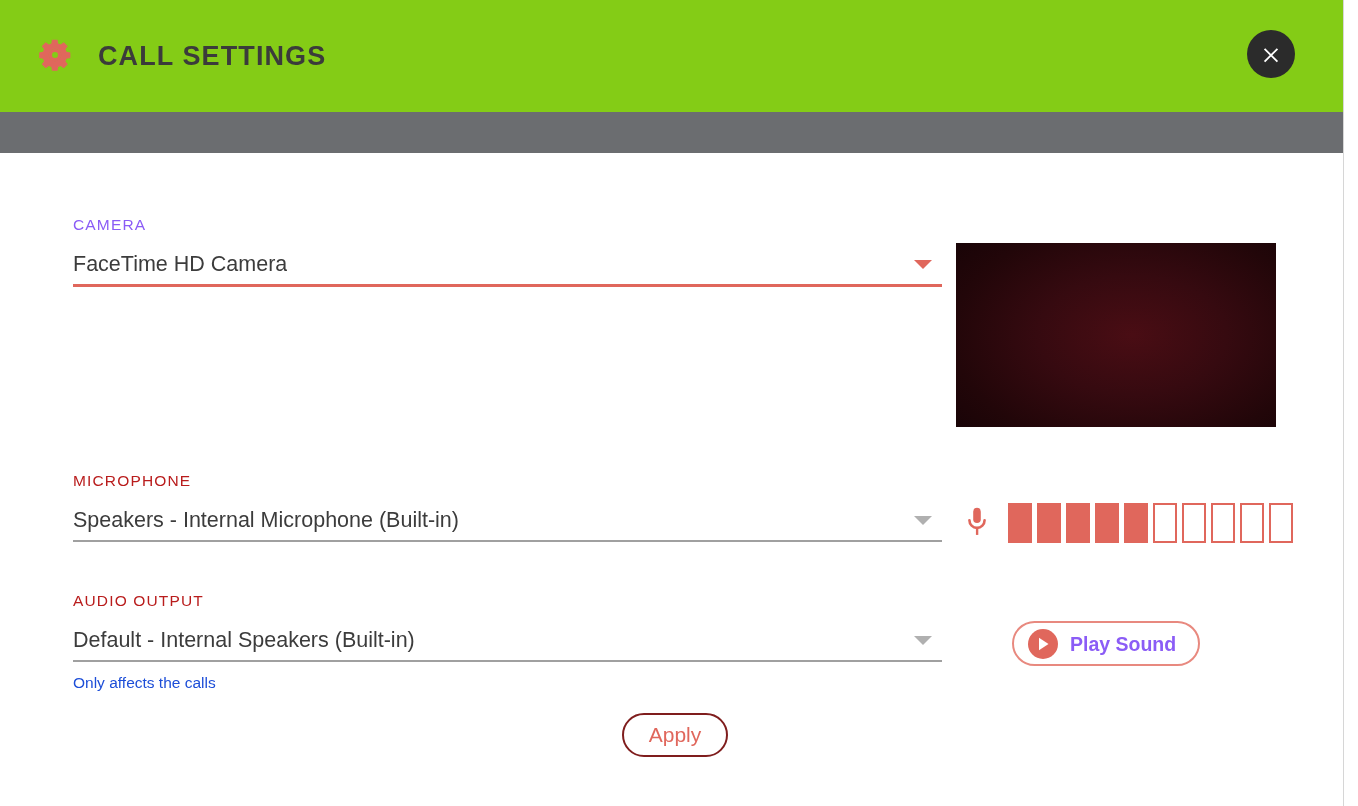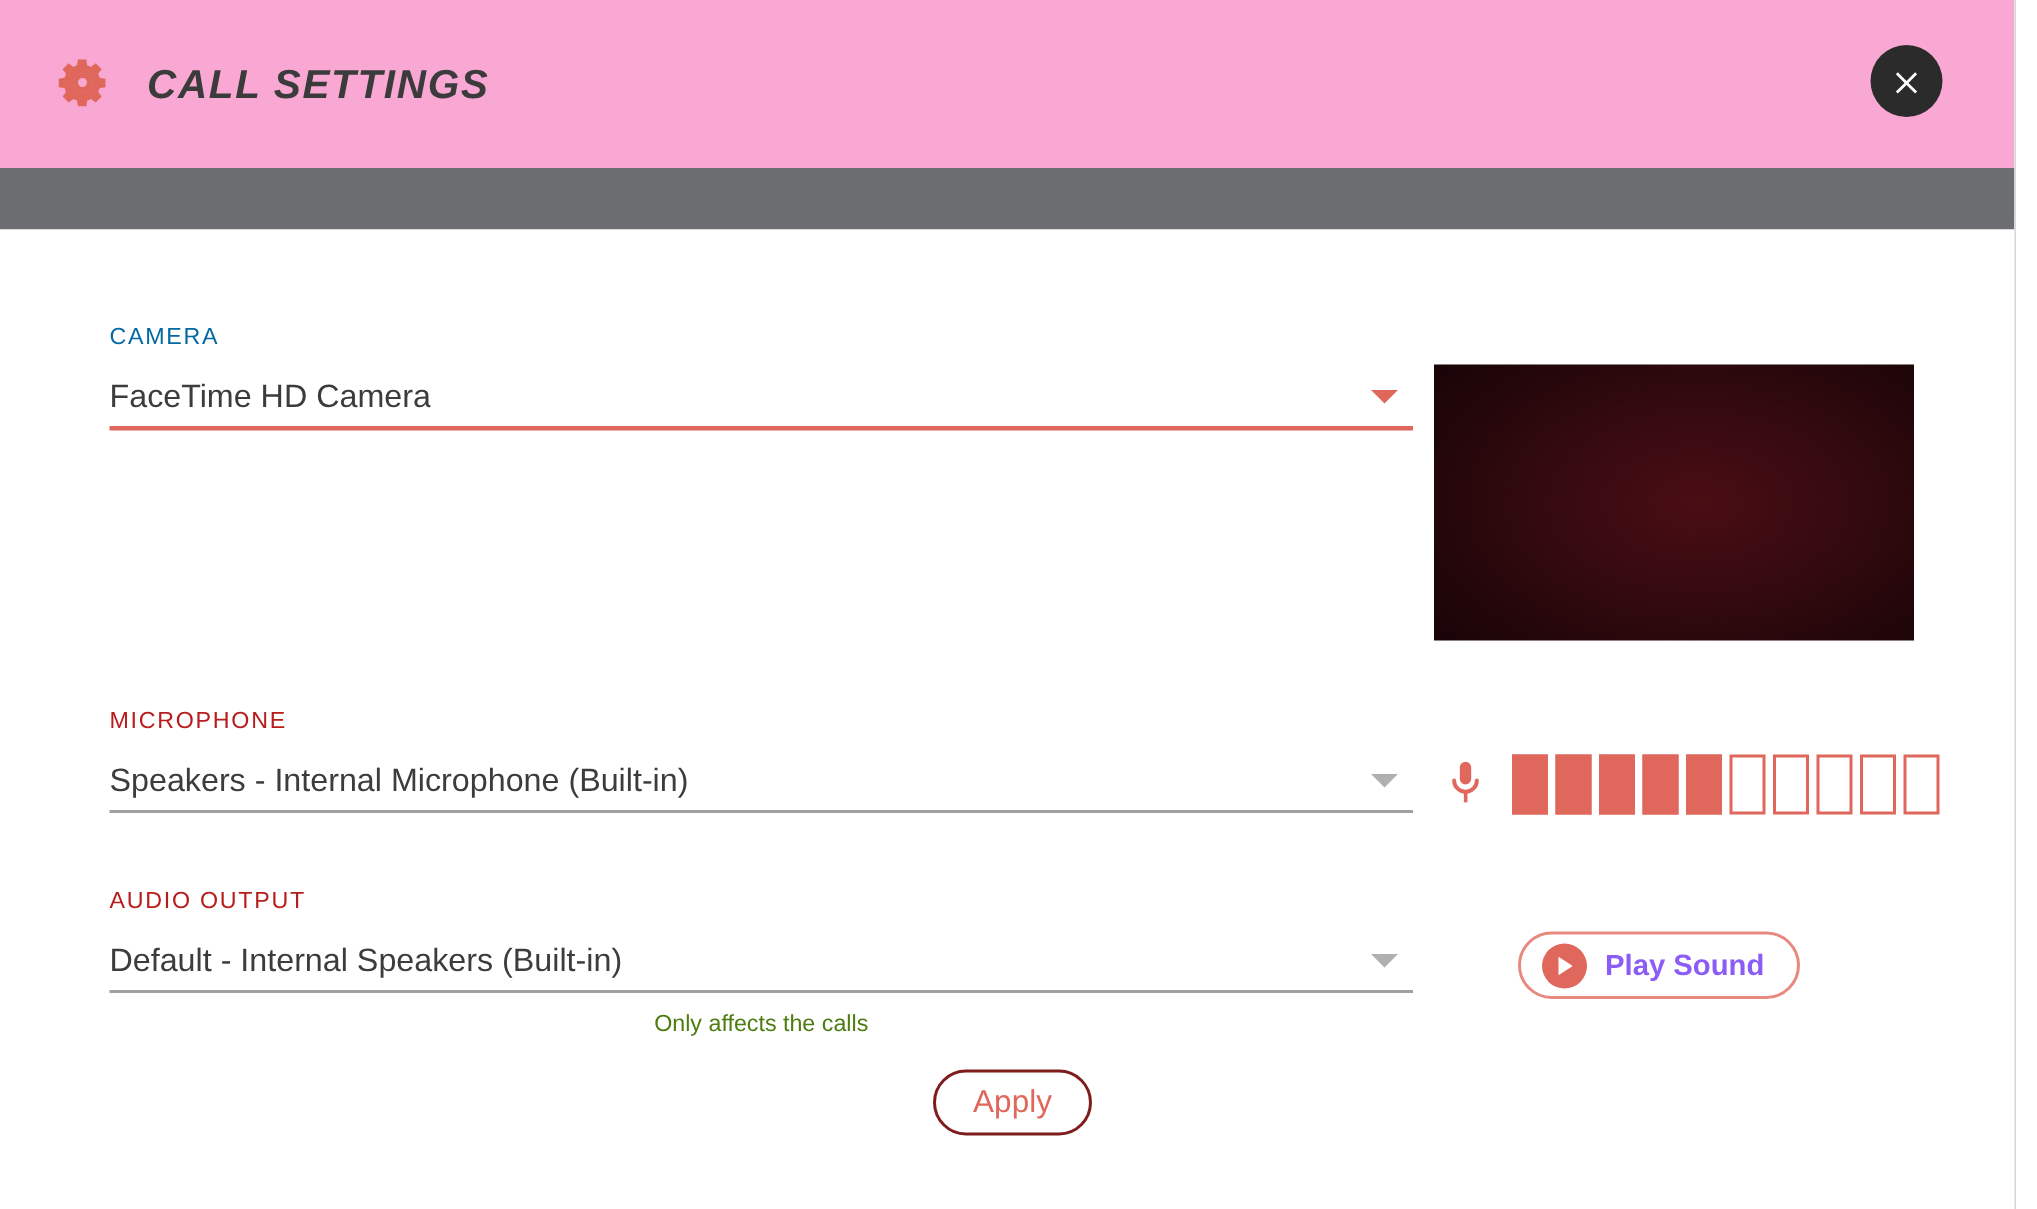--- a/index.html
+++ b/index.html
@@ -31,24 +31,23 @@
     background: #ffffff;
     border-left: 1px solid #d6d6d6;
   }
 
   
   .header {
     position: absolute;
     top: 0; left: 0;
     width: 1343px;
     height: 144px;
-    background: #f9a8d4;
-    display: flex;
-    align-items: center;
-    font-style: italic;
+    background: #84cc16;
+    display: flex;
+    align-items: center;
   }
   .gear-wrap {
     position: absolute;
     left: 33px;
     top: 33px;
     width: 44px;
     height: 44px;
     display: flex;
     align-items: center;
     justify-content: center;
@@ -110,21 +109,21 @@
     left: 73px;
     width: 869px;
   }
   .field-label {
     font-size: 15.5px;
     font-weight: 500;
     letter-spacing: 1.15px;
     line-height: 20px;
     margin-bottom: 7px;
   }
-  .field-label.accent { color: #0369a1; }
+  .field-label.accent { color: #8b5cf6; }
   .field-label.muted  { color: #b91c1c; }
 
   .select-row {
     position: relative;
     display: flex;
     align-items: flex-end;
     justify-content: space-between;
     height: 37px;
     cursor: pointer;
   }
@@ -150,24 +149,23 @@
   .underline {
     height: 3px;
     background: #a8a8a8;
     margin-top: 5px;
   }
   .underline.accent { background: #e0675c; height: 3px; }
   .underline.thin { height: 2px; background: #a0a0a0; }
 
   .helper-text {
     font-size: 15.5px;
-    color: #4d7c0f;
+    color: #1d4ed8;
     line-height: 22px;
     margin-top: 10px;
-    text-align: center;
   }
 
   
   .camera-preview {
     position: absolute;
     left: 956px;
     top: 90px;
     width: 320px;
     height: 184px;
     background:

